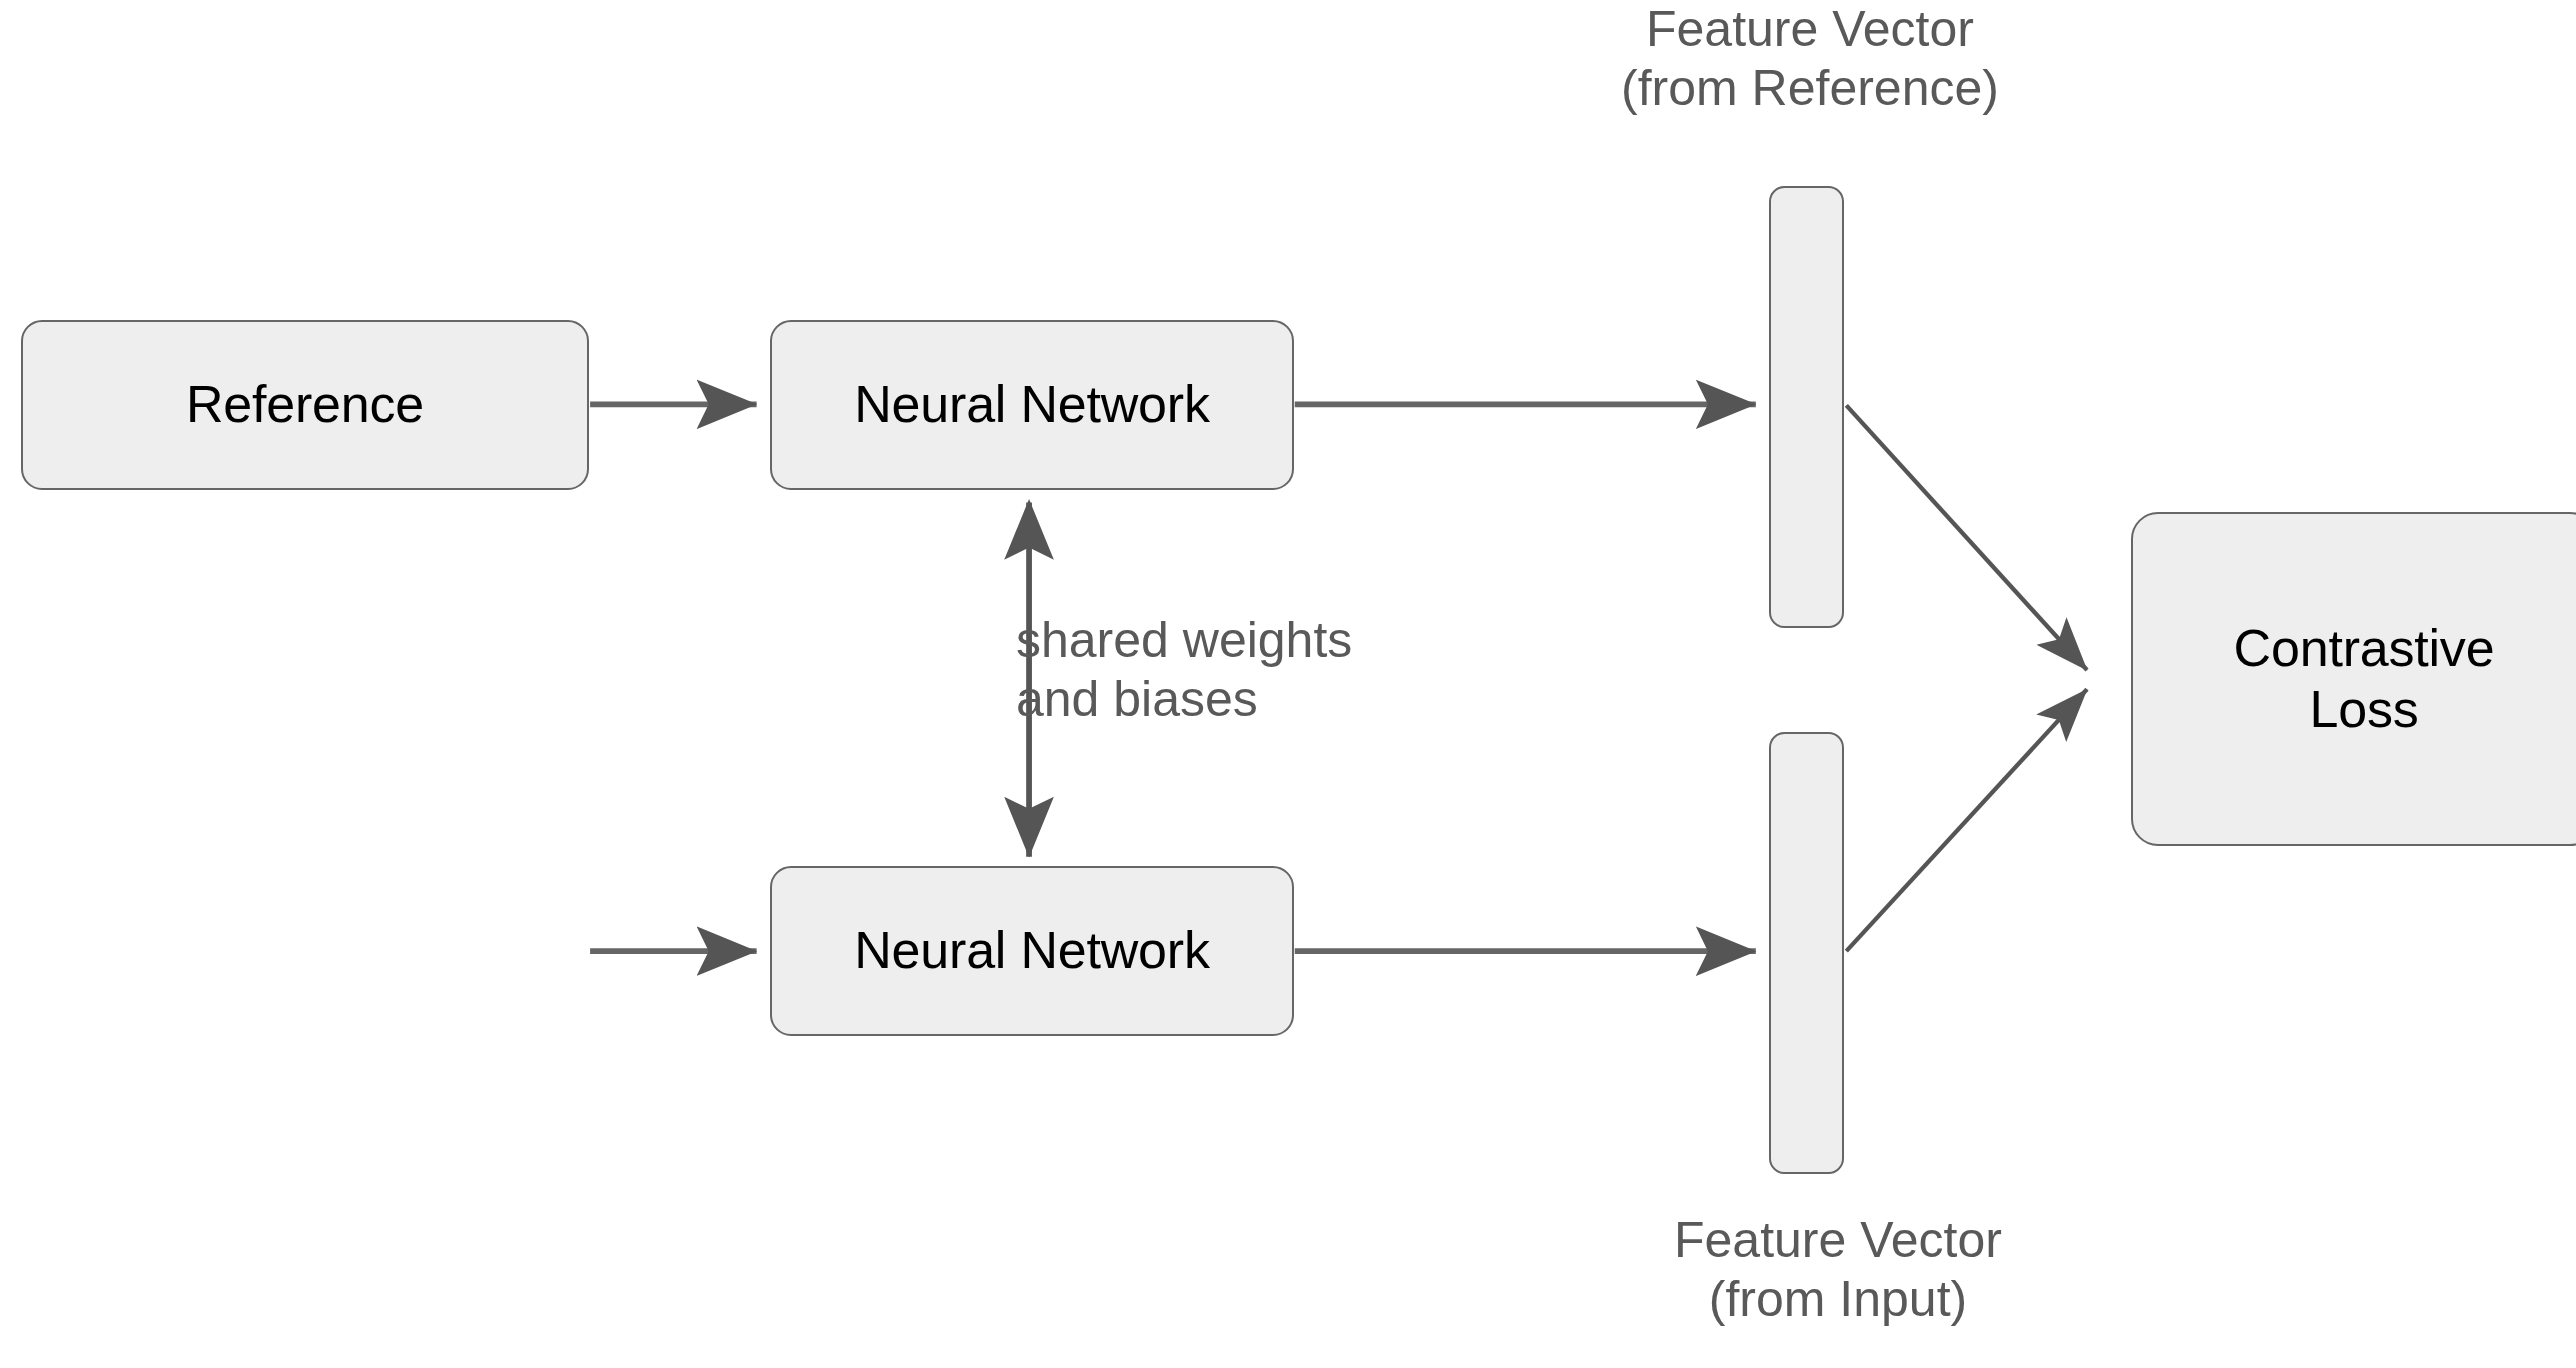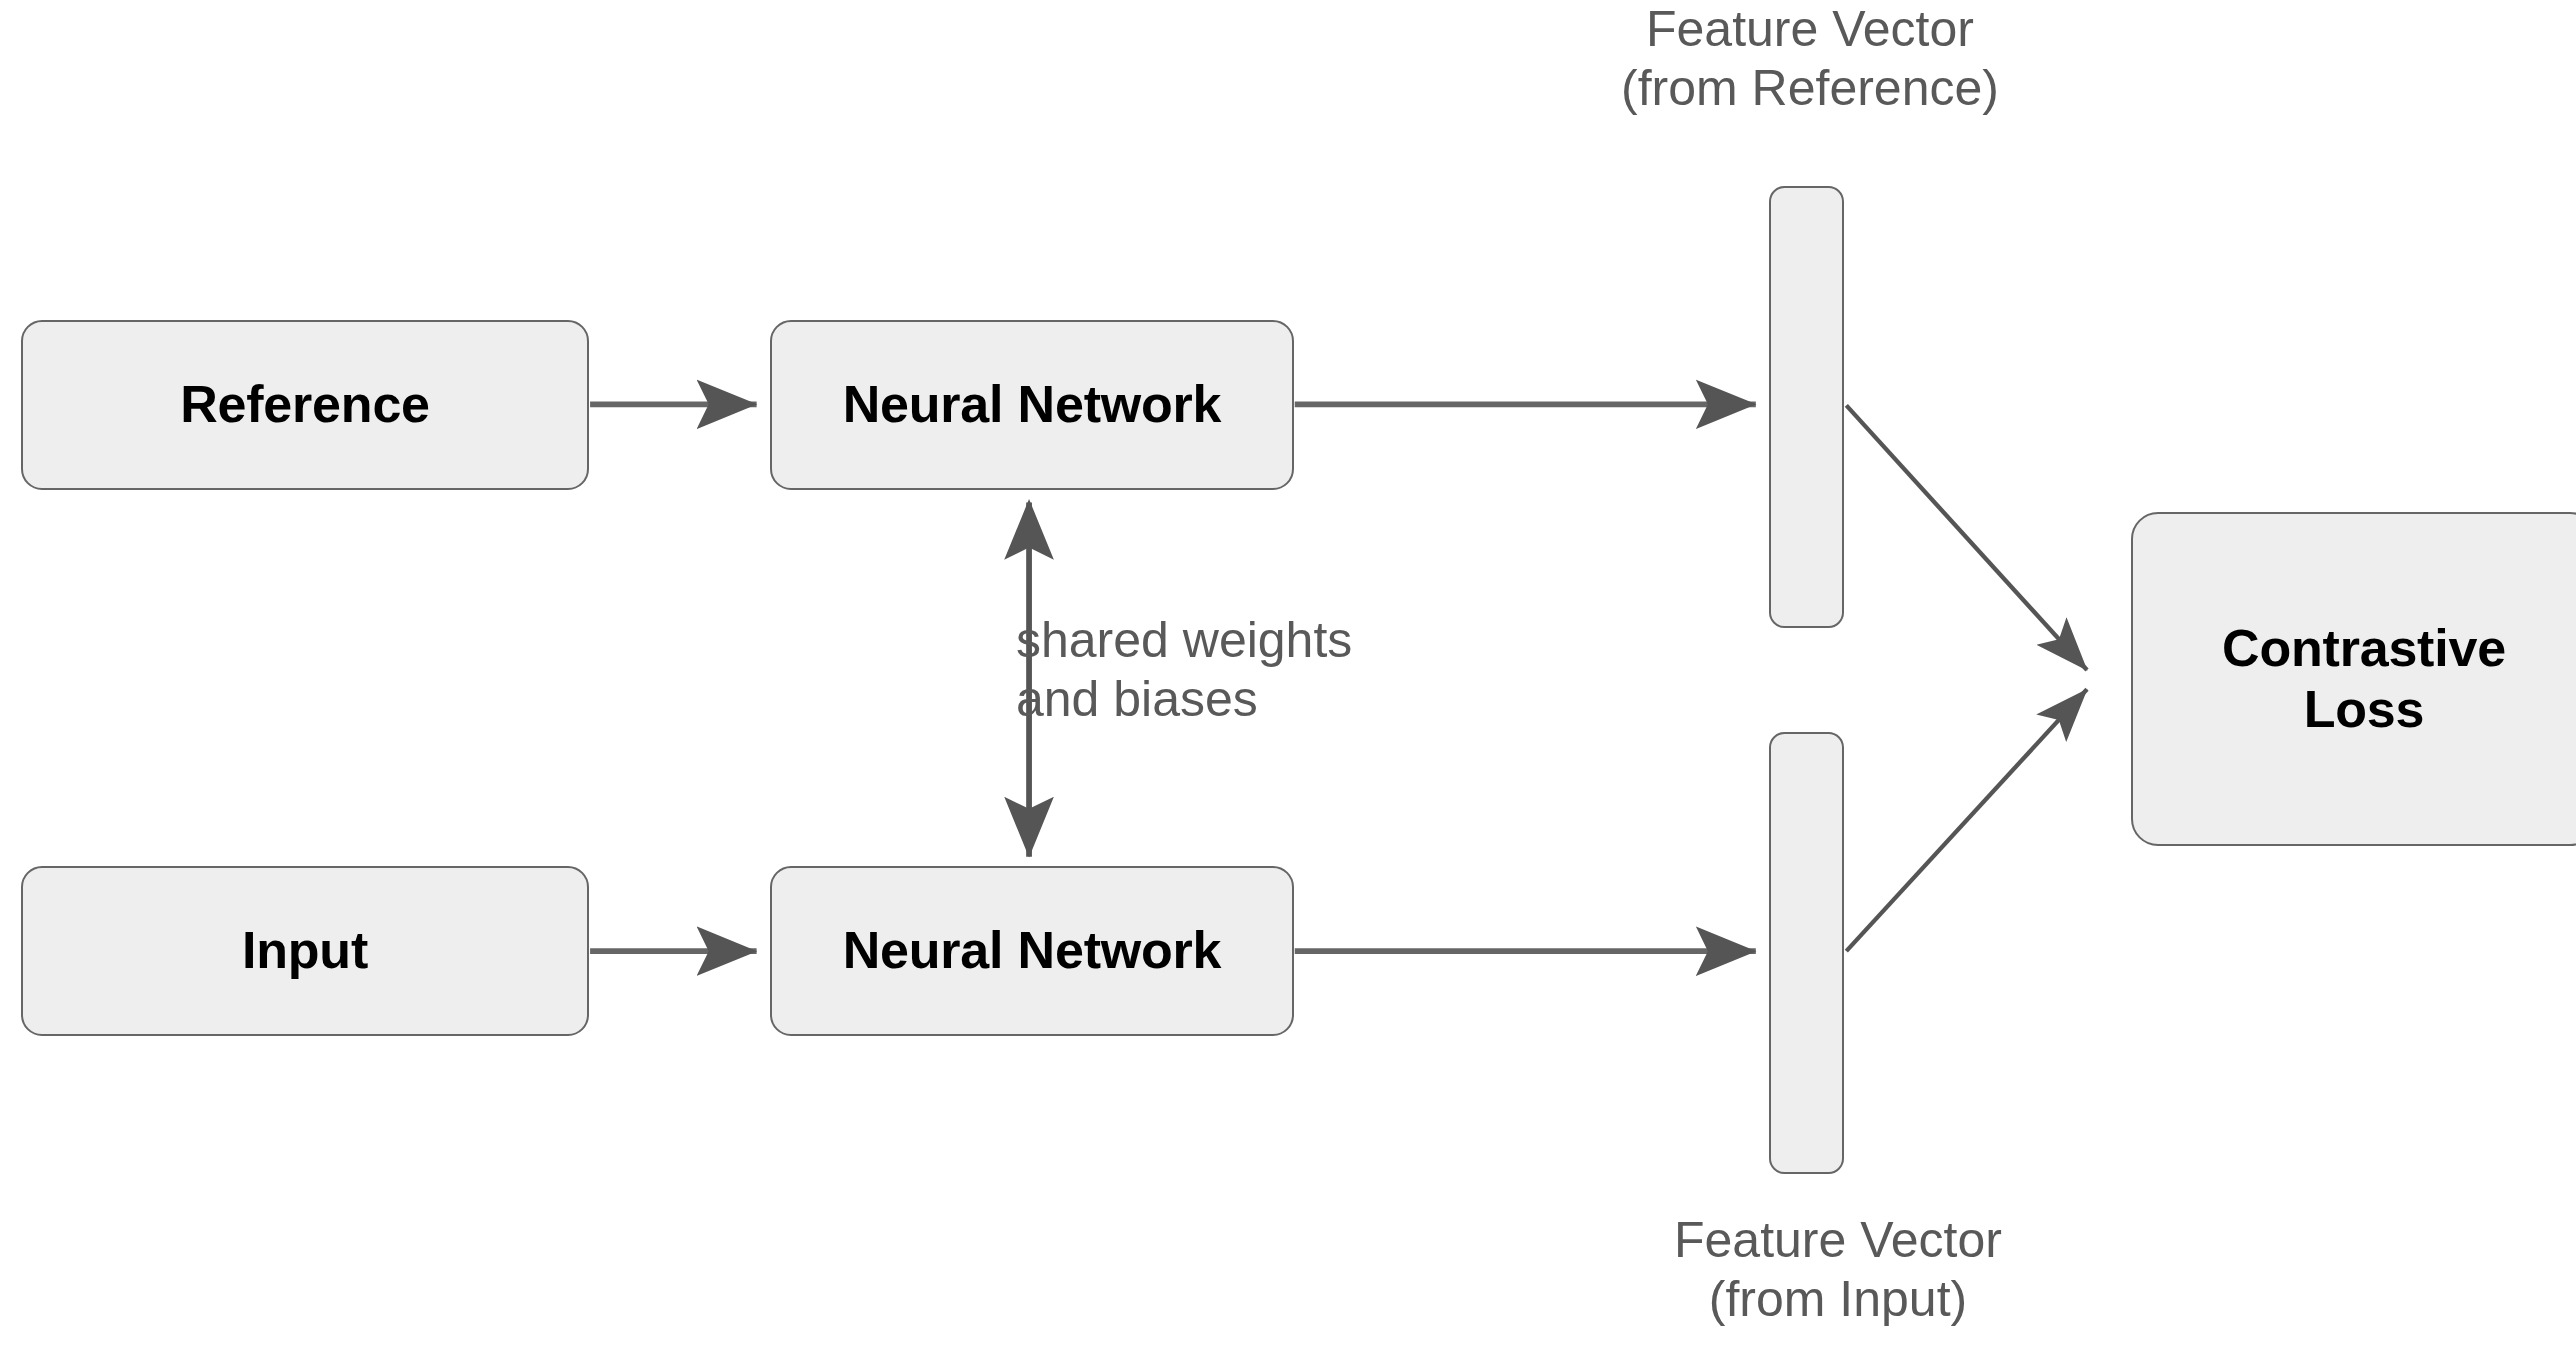--- a/index.html
+++ b/index.html
@@ -33,21 +33,20 @@
     border-radius: 21px;
     box-sizing: border-box;
     display: flex;
     align-items: center;
     justify-content: center;
     color: #000000;
     font-size: 52px;
     line-height: 1.18;
     text-align: center;
     letter-spacing: -0.2px;
-    font-weight: bold;
   }
   .node .label {
     display: block;
     width: 100%;
     white-space: pre-line;
   }
   .vec {
     position: absolute;
     background: #eeeeee;
     border: 2.9px solid #666666;
@@ -134,23 +133,20 @@
   </svg>
 
   <div class="node" id="node-reference">
     <span class="label">Reference</span>
   </div>
 
   <div class="node" id="node-nn-top">
     <span class="label">Neural Network</span>
   </div>
 
-  <div class="node" id="node-input">
-    <span class="label">Input</span>
-  </div>
 
   <div class="node" id="node-nn-bottom">
     <span class="label">Neural Network</span>
   </div>
 
   <div class="node" id="node-contrastive">
     <span class="label">Contrastive
 Loss</span>
   </div>
 

